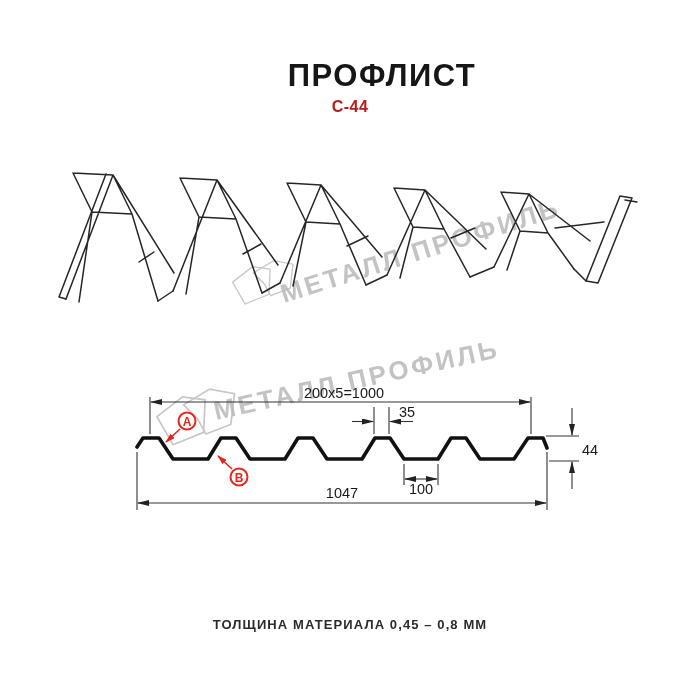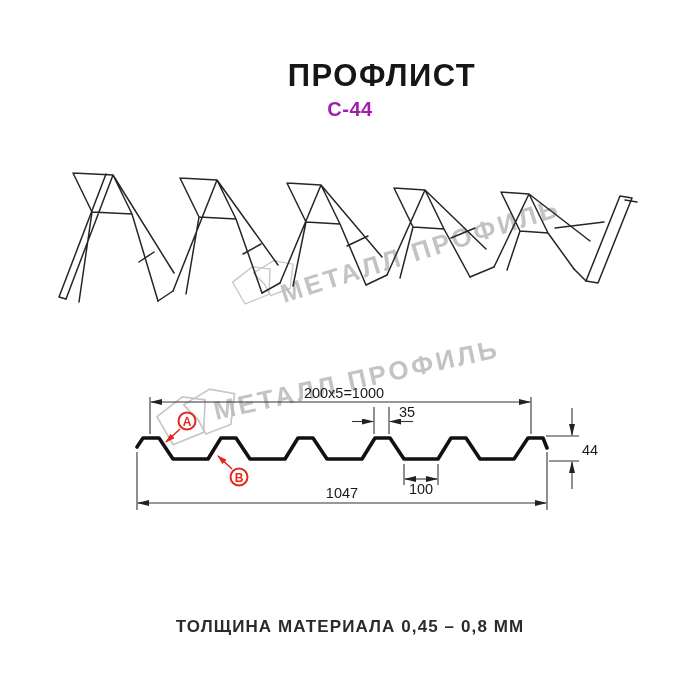--- a/index.html
+++ b/index.html
@@ -1,23 +1,23 @@
 <!DOCTYPE html>
 <html><head>
 <meta charset="utf-8">
 <style>
   html,body{margin:0;padding:0;background:#fff;}
   .page{position:relative;width:700px;height:700px;background:#ffffff;overflow:hidden;
         font-family:"Liberation Sans","DejaVu Sans",sans-serif;}
   .title{position:absolute;top:58px;left:0;width:700px;text-align:center;
          font-size:31px;font-weight:700;letter-spacing:1.5px;color:#161616;padding-left:32px;}
   .subtitle{position:absolute;top:98px;left:0;width:700px;text-align:center;
-            font-size:20px;font-weight:700;letter-spacing:0.5px;color:#a21caf;}
+            font-size:16px;font-weight:700;letter-spacing:0.5px;color:#b91c1c;}
   .footer{position:absolute;top:617px;left:0;width:700px;text-align:center;
-          font-size:17px;font-weight:700;letter-spacing:1.1px;color:#2b2b2b;}
+          font-size:13px;font-weight:700;letter-spacing:1.1px;color:#2b2b2b;}
   svg{position:absolute;left:0;top:0;}
   .wm-text{font-size:26px;font-weight:700;letter-spacing:3px;fill:#b9b9b9;opacity:0.85;}
   .wm-logo{stroke:#c7c7c7;stroke-width:1.7;fill:none;}
   .sheet3d{stroke:#262626;stroke-width:1.5;fill:none;stroke-linecap:round;stroke-linejoin:round;}
   .profile{stroke:#111;stroke-width:3.6;fill:none;stroke-linejoin:round;stroke-linecap:round;}
   .dim{stroke:#333;stroke-width:1.1;fill:none;}
   .dim-text{font-size:14.5px;fill:#1a1a1a;}
   .red-line{stroke:#e7271d;stroke-width:1.6;fill:none;}
   .red-circle{stroke:#e7271d;stroke-width:2;fill:#ffffff;}
   .red-letter{font-size:12px;font-weight:700;fill:#e7271d;text-anchor:middle;}

